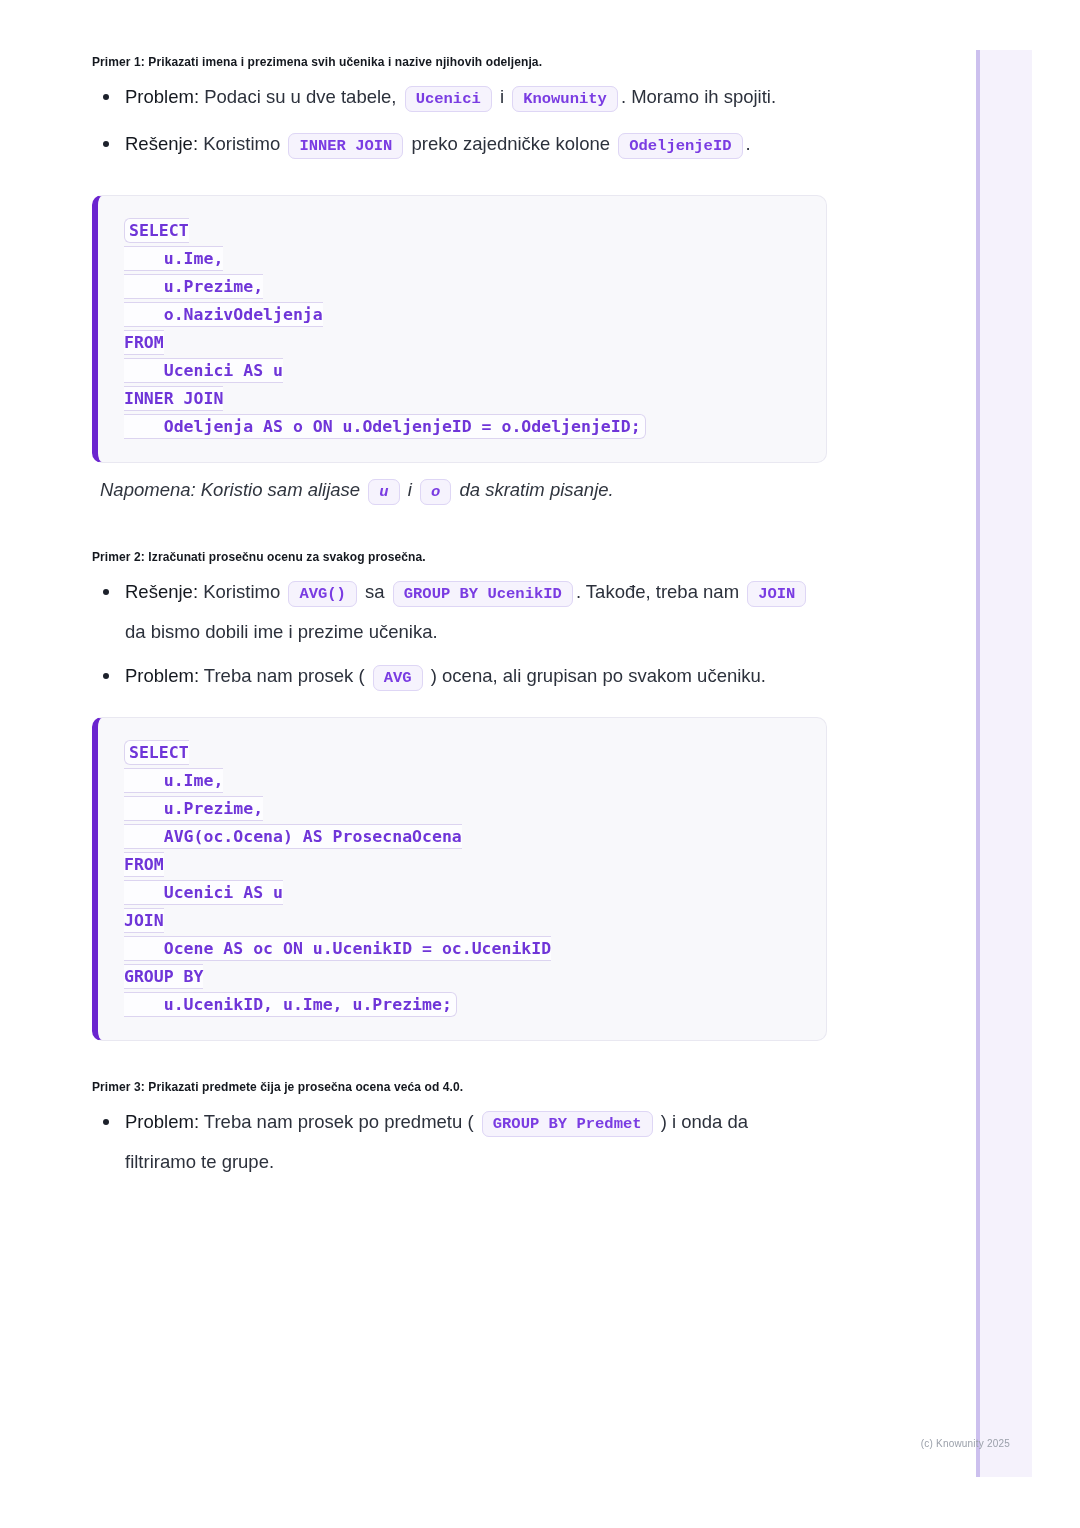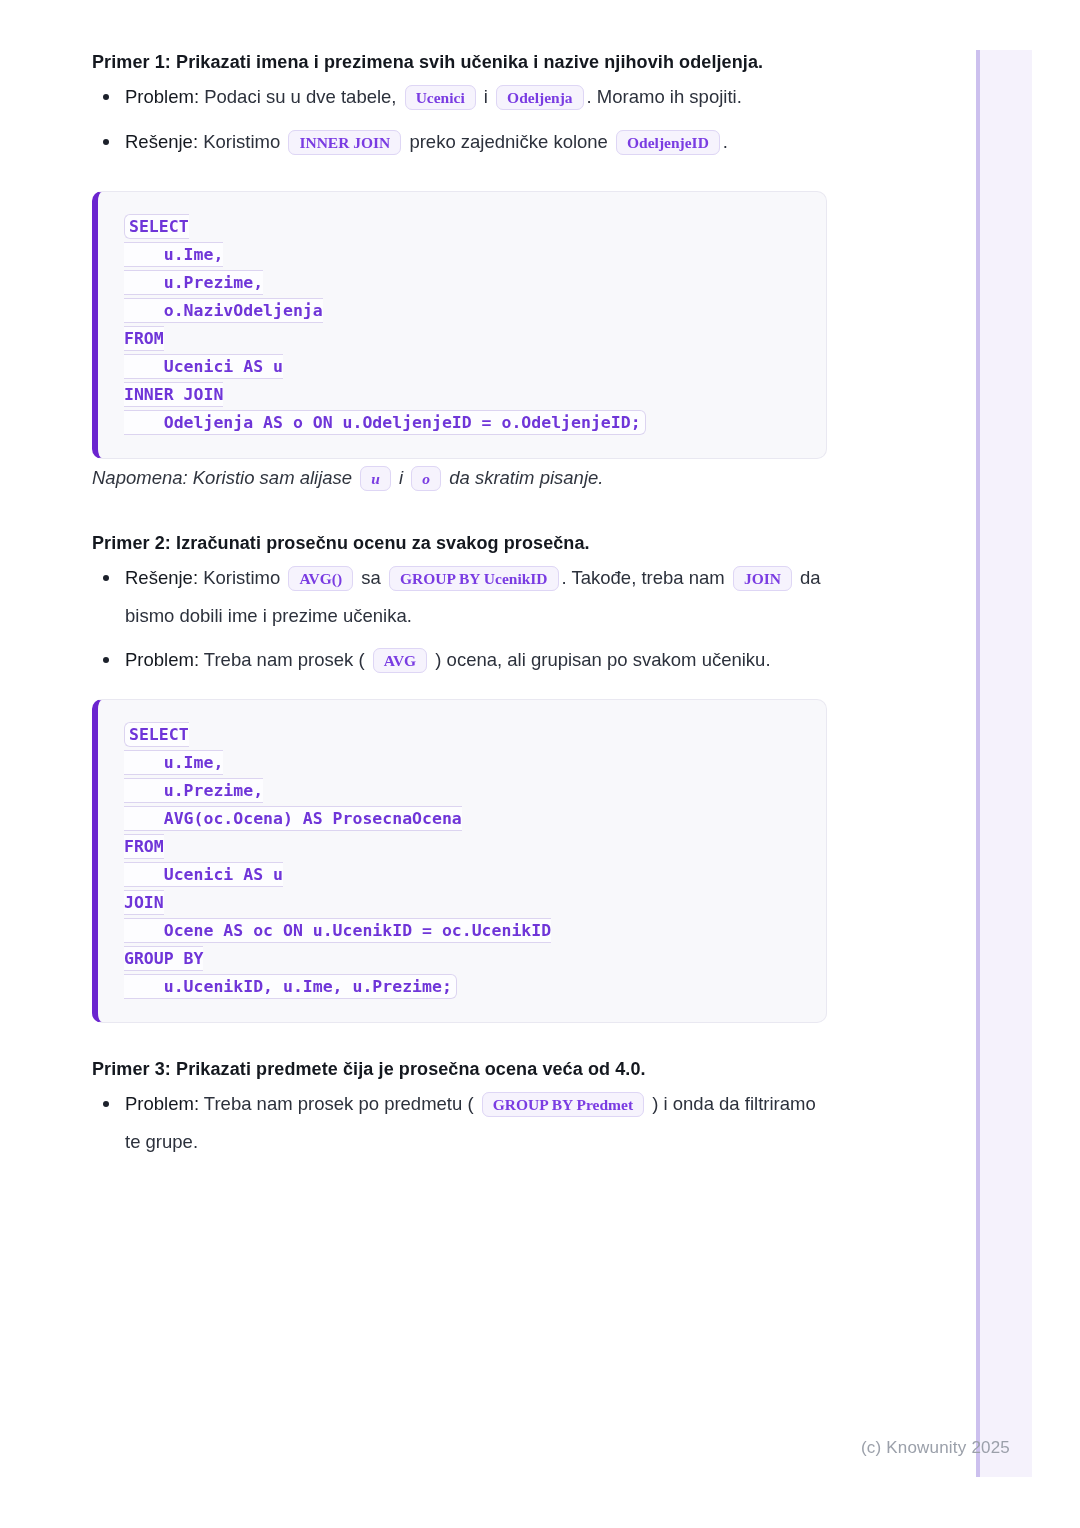--- a/index.html
+++ b/index.html
@@ -7,40 +7,40 @@
     width:1080px; height:1528px; position:relative; overflow:hidden;
     background:#ffffff;
     font-family:"Liberation Sans", sans-serif;
     color:var(--body-text, #2c313c);
   }
   .content { position:absolute; left:92px; top:0; width:735px; }
 
   .hd {
     margin:0; text-align:justify;
     font-family:"Liberation Sans", sans-serif;
-    font-size:18px; font-weight:700; line-height:32px;
+    font-size:12px; font-weight:700; line-height:32px;
     color:var(--heading-text, #14181f);
     letter-spacing:0.1px;
   }
   .mt46 { margin-top:46px; } .mt30 { margin-top:30px; } .mt26 { margin-top:26px; }
   .mt20 { margin-top:20px; } .mt16 { margin-top:16px; }
 
   ul.bullets { list-style:none; margin:0; padding:0; }
   ul.bullets li {
     position:relative; padding:0 4px 0 33px; margin:0 0 7px 0;
     font-size:18.5px; line-height:37px;
   }
   ul.bullets li::before {
     content:""; position:absolute; left:11px; top:16px;
     width:6px; height:6px; border-radius:50%; background:#1c212b;
   }
   strong { color:var(--heading-text, #14181f); font-weight:400; }
 
   .badge {
-    font-family:Liberation Serif, serif;
+    font-family:Liberation Mono, monospace;
     font-weight:700; font-size:15.5px;
     color:var(--badge-text, #7a3ce2);
     background:var(--badge-bg, #f6f3fd);
     border:1px solid var(--badge-border, #ded6f5);
     border-radius:7px;
     padding:3px 10px; margin:0 3px;
     white-space:nowrap;
   }
 
   .codeblock {
@@ -55,47 +55,47 @@
     font-size:16.5px; line-height:27px; font-weight:700;
     color:var(--code-text, #6f35d8);
   }
   code.codespan {
     background:var(--code-span-bg, #fdfdff);
     border:1px solid var(--code-span-border, #dcd4f0);
     border-radius:6px; padding:2px 4px;
     white-space:pre;
   }
 
-  p.note { margin:0; font-size:18.5px; line-height:37px; font-style:italic; color:#30353f; }
+  p.note { margin:8px; font-size:18.5px; line-height:37px; font-style:italic; color:#30353f; }
 
   .scroll-strip {
     position:absolute; left:976px; top:50px; width:52px; height:1427px;
     background:var(--strip-bg, #f5f2fc);
     border-left:4px solid var(--strip-edge, #ccc0ee);
     z-index:0;
   }
   .copyright {
     position:absolute; top:1438px; right:70px; z-index:1;
-    font-size:17px; letter-spacing:0.2px;
+    font-size:10px; letter-spacing:0.2px;
     color:var(--muted-text, #9ba0aa);
   }
 </style>
 </head>
 <body>
 
 <div class="page">
 
   <div class="scroll-strip"></div>
 
   <div class="content">
 
     <section>
       <h2 class="hd mt46">Primer 1: Prikazati imena i prezimena svih učenika i nazive njihovih odeljenja.</h2>
       <ul class="bullets mt26">
-        <li><strong>Problem:</strong> Podaci su u dve tabele, <code class="badge">Ucenici</code> i <code class="badge">Odeljenja</code>. Moramo ih spojiti.</li>
+        <li><strong>Problem:</strong> Podaci su u dve tabele, <code class="badge">Ucenici</code> i <code class="badge">Knowunity</code>. Moramo ih spojiti.</li>
         <li><strong>Rešenje:</strong> Koristimo <code class="badge">INNER JOIN</code> preko zajedničke kolone <code class="badge">OdeljenjeID</code>.</li>
       </ul>
       <div class="codeblock mt30">
         <pre class="code"><code class="codespan">SELECT
     u.Ime,
     u.Prezime,
     o.NazivOdeljenja
 FROM
     Ucenici AS u
 INNER JOIN

